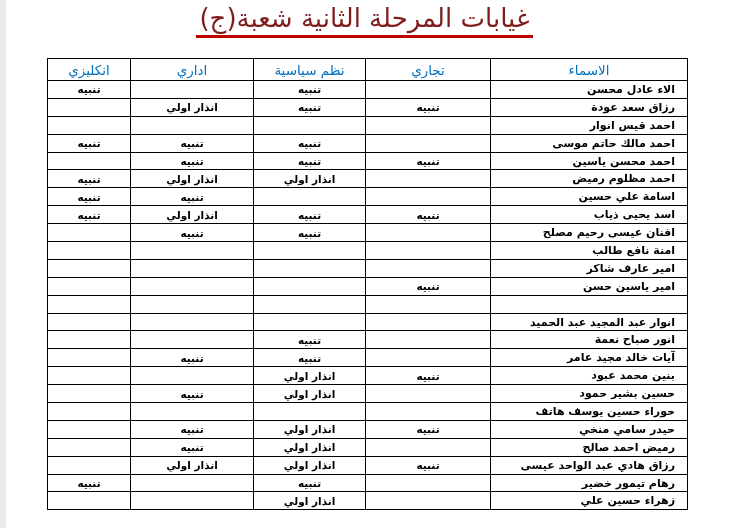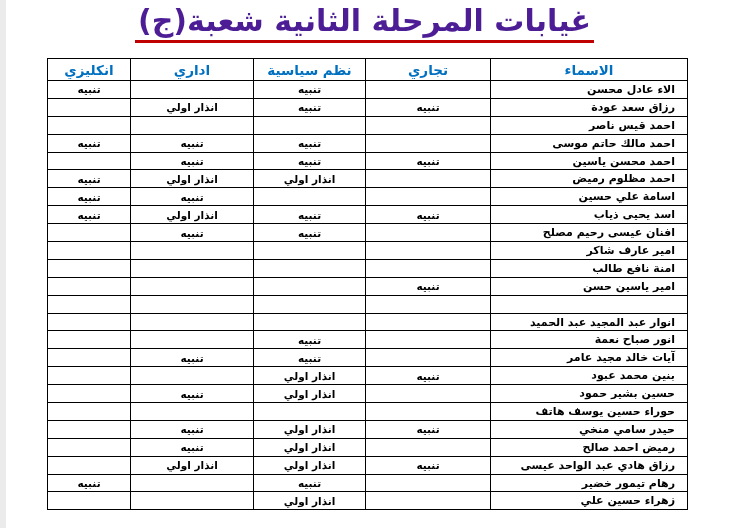--- a/index.html
+++ b/index.html
@@ -3,37 +3,37 @@
 <meta charset="utf-8">
 <style>
   html,body{margin:0;padding:0}
   body{
     width:729px;height:528px;position:relative;overflow:hidden;
     background:#ffffff;font-family:"DejaVu Sans",sans-serif;
   }
   .left-strip{position:absolute;left:0;top:0;width:6px;height:528px;background:#ebebeb}
   .title-wrap{position:absolute;top:3px;left:0;width:729px;text-align:center}
   .page-title{
-    display:inline-block;direction:rtl;font-size:30px;font-weight:bold;
-    color:#4c1d95;border-bottom:3px solid #c00000;padding:0 3px 2px 3px;
+    display:inline-block;direction:rtl;font-size:26px;font-weight:normal;
+    color:#7f1d1d;border-bottom:3px solid #c00000;padding:0 3px 2px 3px;
     letter-spacing:0;
   }
   table.absence{
     position:absolute;left:47px;top:58px;width:640px;
     border-collapse:collapse;direction:rtl;table-layout:fixed;
     background:#ffffff;
   }
   .absence td,.absence th{
     border:1px solid #000;padding:0;overflow:hidden;white-space:nowrap;
     vertical-align:middle;
   }
   .absence thead tr{height:22px}
   .absence tbody tr{height:17.9px}
   .absence th{
-    color:#0070c0;font-size:13.5px;font-weight:bold;text-align:center;
+    color:#0070c0;font-size:13.5px;font-weight:normal;text-align:center;
   }
   td.name-cell{
     text-align:right;padding-right:12px;font-size:11px;font-weight:bold;color:#000;
   }
   td.val-cell{
     text-align:center;font-size:10.5px;font-weight:bold;color:#000;
   }
 </style>
 </head>
 <body>
@@ -70,21 +70,21 @@
         <td class="val-cell">تنبيه</td>
       </tr>
       <tr>
         <td class="name-cell">رزاق سعد عودة</td>
         <td class="val-cell">تنبيه</td>
         <td class="val-cell">تنبيه</td>
         <td class="val-cell">انذار اولي</td>
         <td class="val-cell"></td>
       </tr>
       <tr>
-        <td class="name-cell">احمد قيس ناصر</td>
+        <td class="name-cell">احمد قيس انوار</td>
         <td class="val-cell"></td>
         <td class="val-cell"></td>
         <td class="val-cell"></td>
         <td class="val-cell"></td>
       </tr>
       <tr>
         <td class="name-cell">احمد مالك حاتم موسى</td>
         <td class="val-cell"></td>
         <td class="val-cell">تنبيه</td>
         <td class="val-cell">تنبيه</td>
@@ -119,28 +119,28 @@
         <td class="val-cell">تنبيه</td>
       </tr>
       <tr>
         <td class="name-cell">افنان عيسى رحيم مصلح</td>
         <td class="val-cell"></td>
         <td class="val-cell">تنبيه</td>
         <td class="val-cell">تنبيه</td>
         <td class="val-cell"></td>
       </tr>
       <tr>
+        <td class="name-cell">امنة نافع طالب</td>
+        <td class="val-cell"></td>
+        <td class="val-cell"></td>
+        <td class="val-cell"></td>
+        <td class="val-cell"></td>
+      </tr>
+      <tr>
         <td class="name-cell">امير عارف شاكر</td>
-        <td class="val-cell"></td>
-        <td class="val-cell"></td>
-        <td class="val-cell"></td>
-        <td class="val-cell"></td>
-      </tr>
-      <tr>
-        <td class="name-cell">امنة نافع طالب</td>
         <td class="val-cell"></td>
         <td class="val-cell"></td>
         <td class="val-cell"></td>
         <td class="val-cell"></td>
       </tr>
       <tr>
         <td class="name-cell">امير ياسين حسن</td>
         <td class="val-cell">تنبيه</td>
         <td class="val-cell"></td>
         <td class="val-cell"></td>

